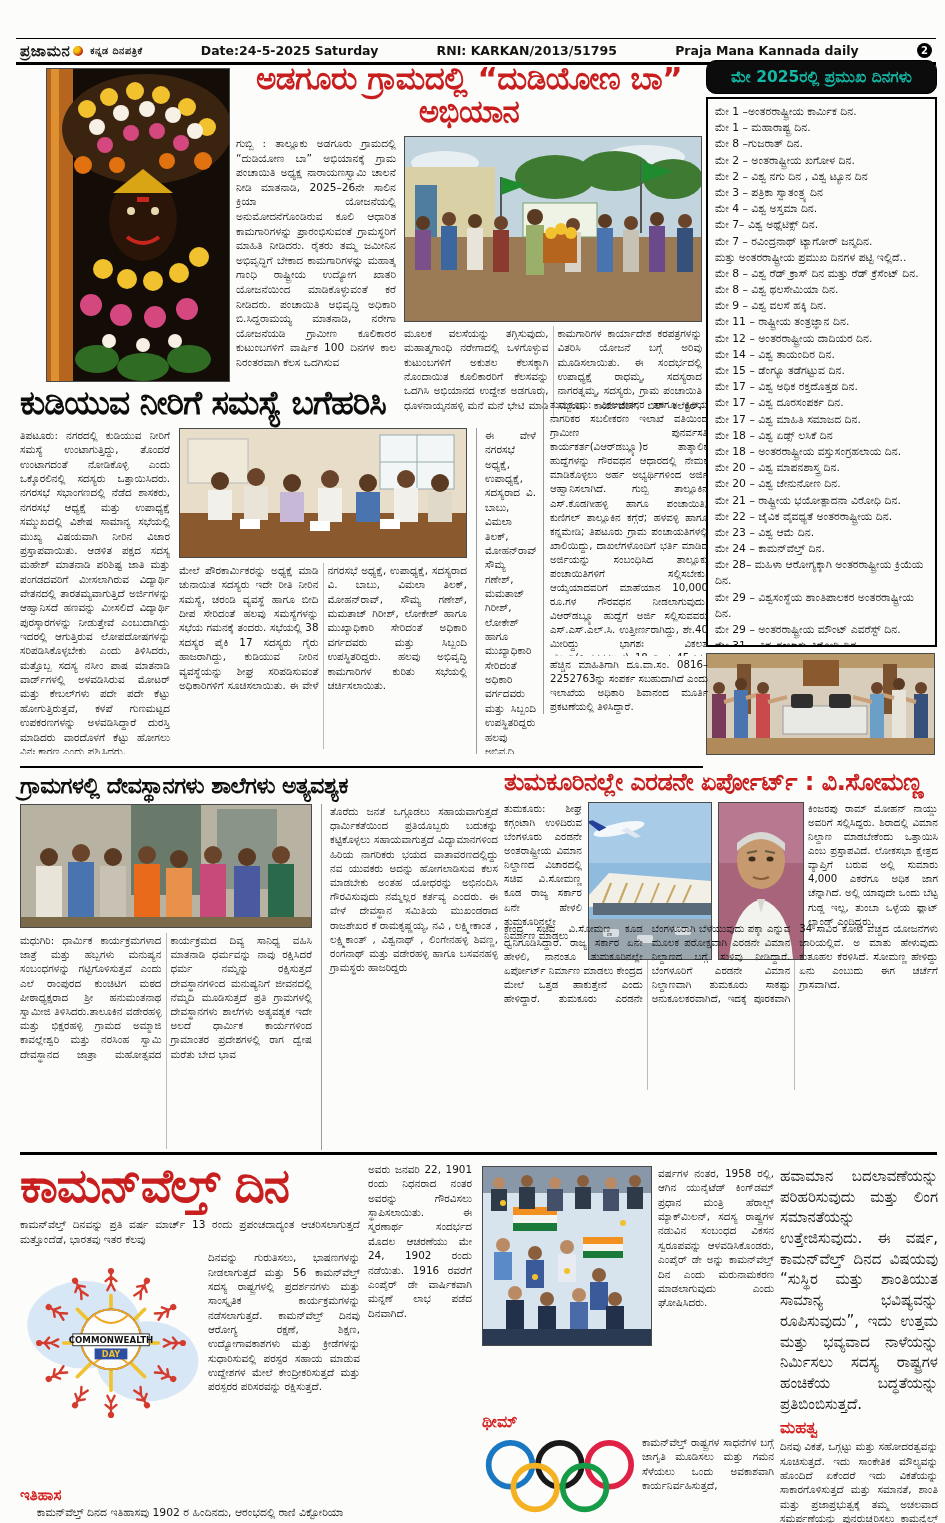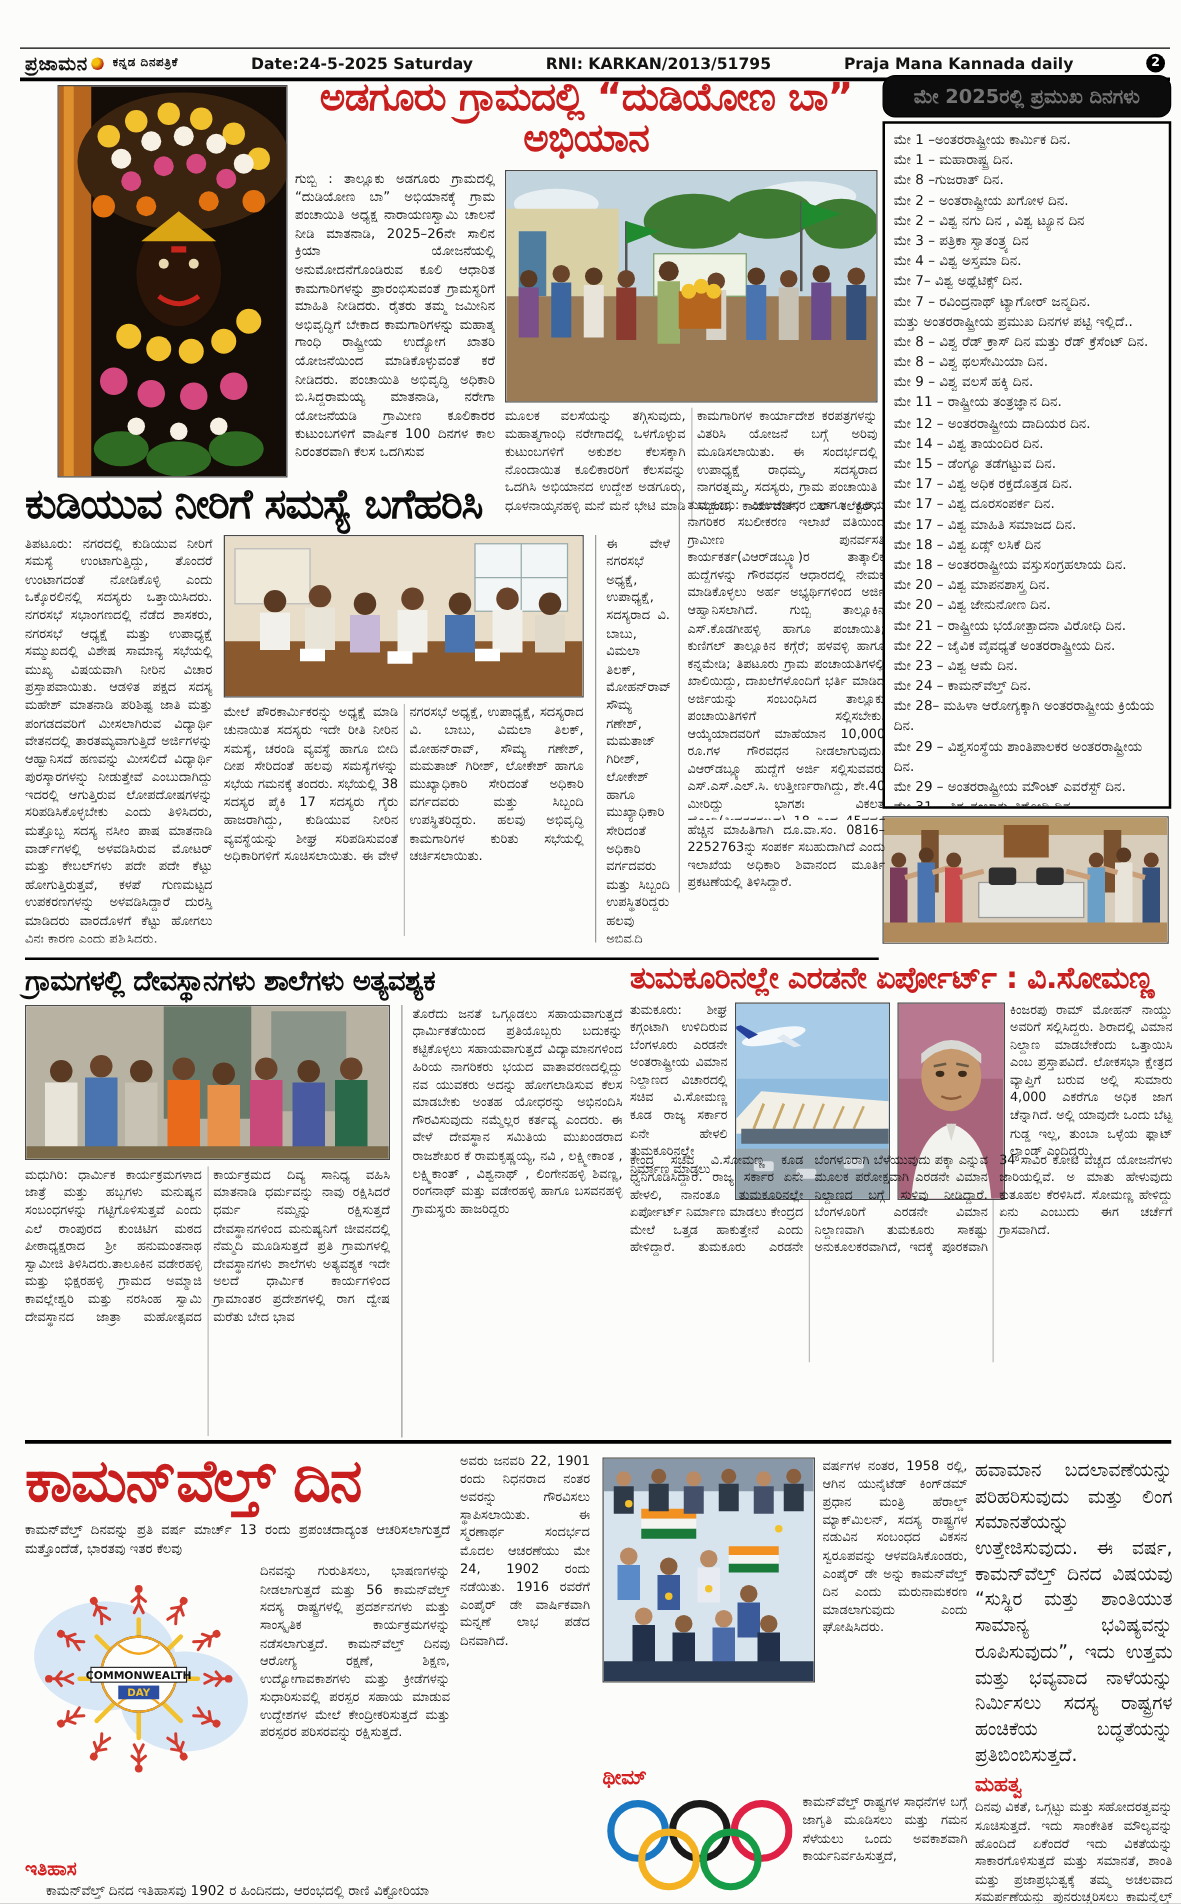--- a/index.html
+++ b/index.html
@@ -16,21 +16,21 @@
   .mh-item{font-size:12.5px;font-weight:bold;}
   .pageno{width:15px;height:15px;border-radius:50%;background:#000;color:#fff;font-size:10px;font-weight:bold;
           display:flex;align-items:center;justify-content:center;}
   
   .hl-red{color:#c81e1e;font-weight:bold;letter-spacing:-.5px;}
   .hl-black{color:#0d0d0d;font-weight:bold;letter-spacing:-.5px;}
   .hl-olive{color:#7a6d12;font-weight:bold;}
   .subhead-red{color:#d42020;font-weight:bold;text-align:left;font-size:15px;margin:4px 0 2px;}
   .photo{border:1px solid #4a4a4a;display:block;}
   
-  .sb-title{background:#0c0c0c;color:#737373;border-radius:10px;text-align:center;font-weight:bold;
+  .sb-title{background:#0c0c0c;color:#14b8a6;border-radius:10px;text-align:center;font-weight:bold;
             font-size:15.5px;padding:7px 2px;border:1.5px solid #000;}
   .sb-box{border:2px solid #000;margin-top:3px;padding:5px 7px;height:536px;overflow:hidden;
           font-size:10.8px;line-height:1.5;}
   .sb-box .item{white-space:normal;}
   .caption{font-size:10.6px;font-weight:bold;line-height:1.3;text-align:justify;}
   .rule{border-top:2px solid #000;}
   .vline{border-left:1px solid #9a9a9a;}
   .col2{columns:2;column-gap:9px;column-rule:1px solid #bbb;}
   .col3{columns:3;column-gap:9px;column-rule:1px solid #bbb;}
 </style>

